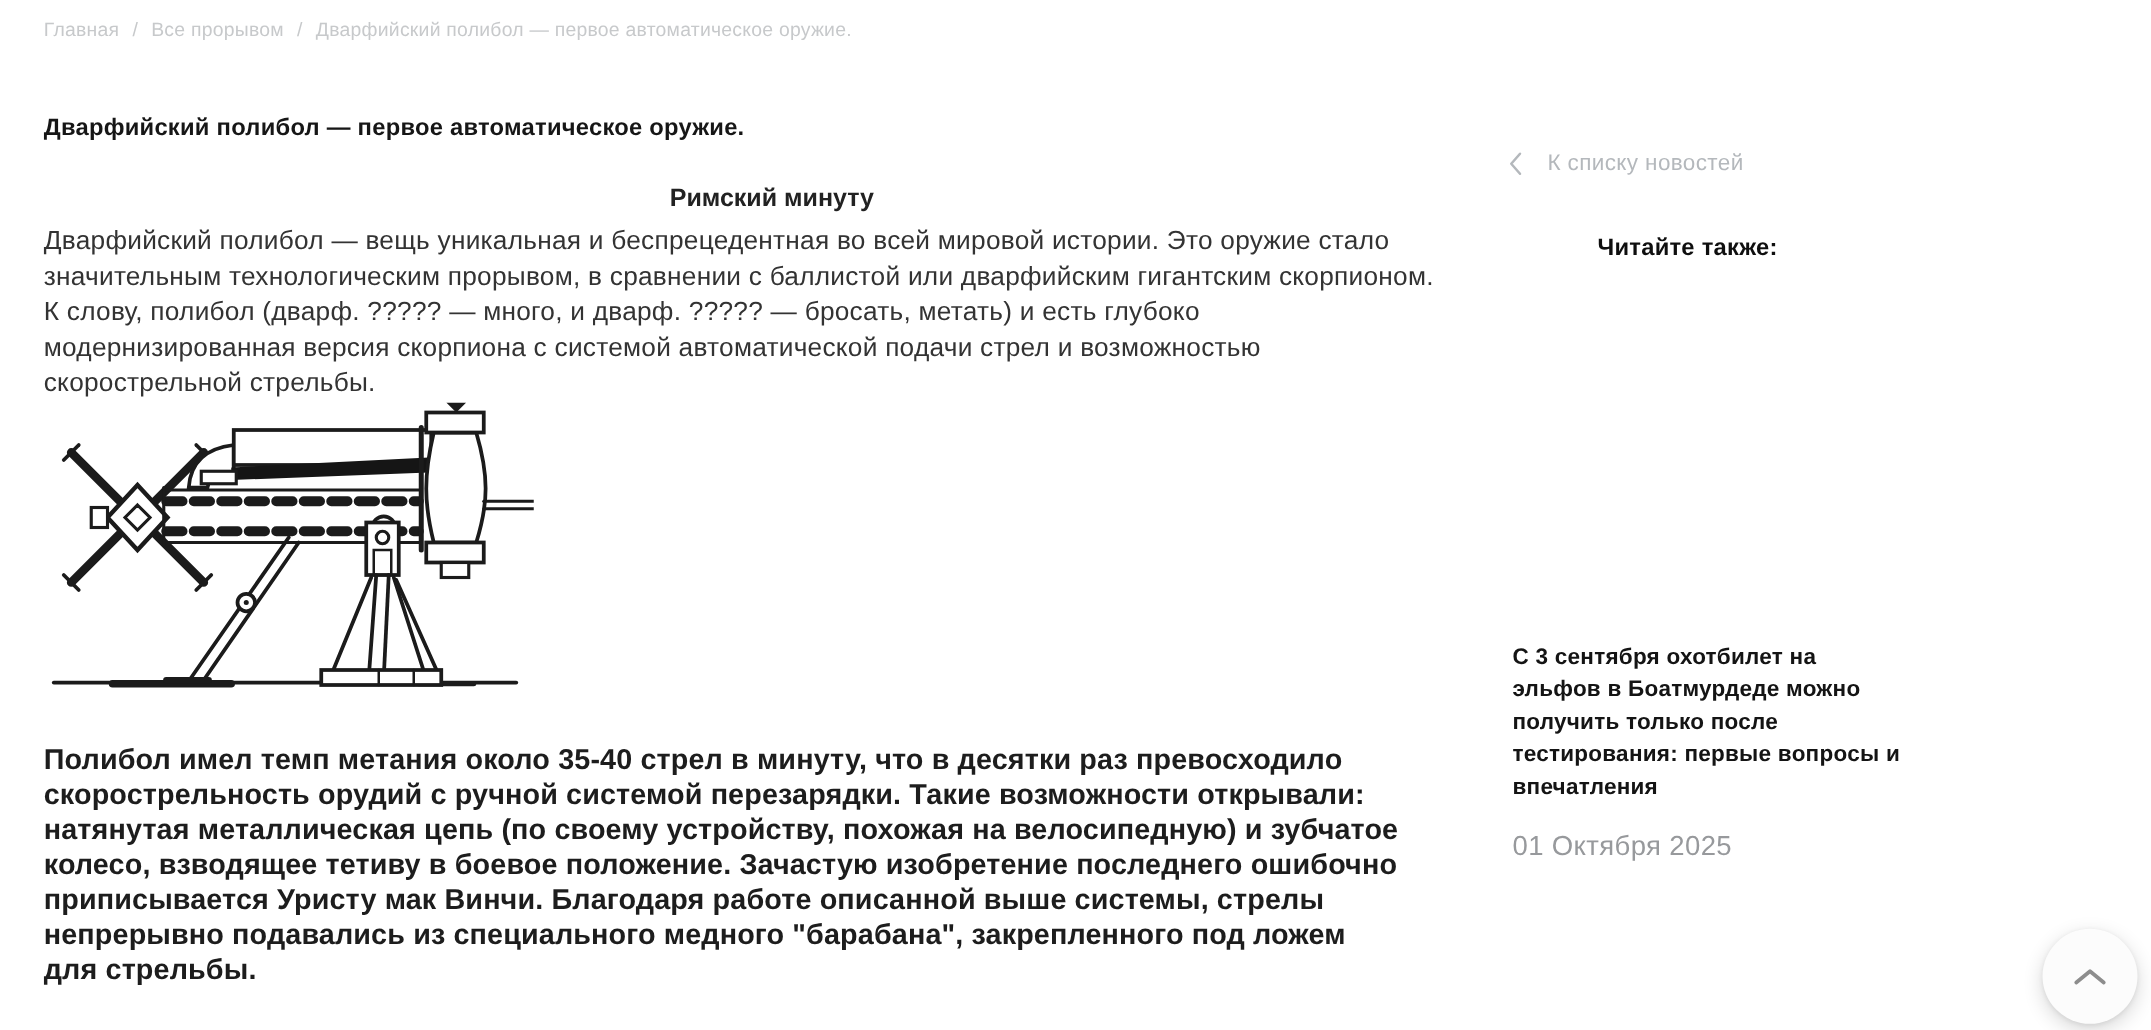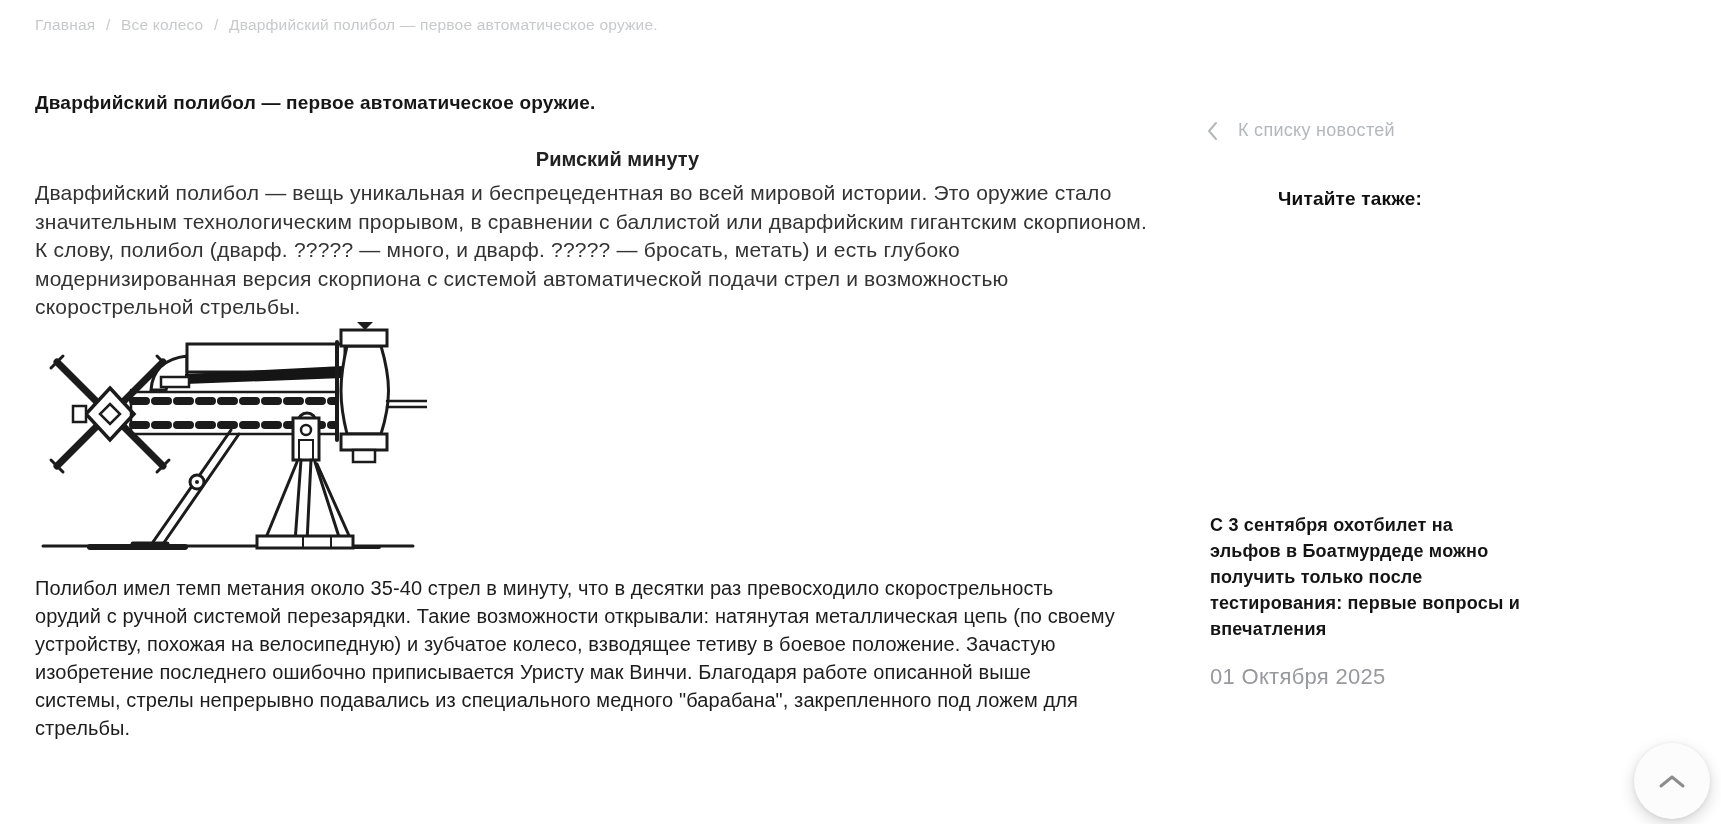--- a/index.html
+++ b/index.html
@@ -26,22 +26,22 @@
   .article-subtitle {
     position:absolute; left:35px; top:148px; width:1165px;
     text-align:center; font-size:20px; font-weight:700; color:#222;
   }
   .para {
     position:absolute; left:35px; color:#333;
     font-size:21px; line-height:28.5px; letter-spacing:.2px;
   }
   .para-1 { top:179px; width:1120px; font-weight:400; }
   .para-2 {
-    top:574px; width:1085px;
-    font-size:20px; line-height:28px; font-weight:400; color:#1d1d1d; letter-spacing:.1px;
+    top:593px; width:1085px;
+    font-size:23px; line-height:28px; font-weight:700; color:#1d1d1d; letter-spacing:.1px;
   }
 
   
   .figure { position:absolute; left:35px; top:322px; width:392px; }
   .figure svg { display:block; }
   .figure figcaption {
     margin-top:8px; text-align:center;
     font-family:"Liberation Serif","DejaVu Serif",serif;
     font-size:17px; font-weight:700; color:#111; letter-spacing:.4px;
   }
@@ -69,21 +69,21 @@
     box-shadow:0 5px 16px rgba(0,0,0,.16), 0 1px 4px rgba(0,0,0,.08);
     display:flex; align-items:center; justify-content:center;
   }
 </style>
 </head>
 <body>
 
 <nav class="breadcrumb">
   <a>Главная</a>
   <span class="sep">/</span>
-  <a>Все колесо</a>
+  <a>Все прорывом</a>
   <span class="sep">/</span>
   <span>Дварфийский полибол — первое автоматическое оружие.</span>
 </nav>
 
 <main>
   <h1 class="page-title">Дварфийский полибол — первое автоматическое оружие.</h1>
   <h2 class="article-subtitle">Римский минуту</h2>
   <p class="para para-1">Дварфийский полибол — вещь уникальная и беспрецедентная во всей мировой истории. Это оружие стало значительным технологическим прорывом, в сравнении с баллистой или дварфийским гигантским скорпионом. К слову, полибол (дварф. ????? — много, и дварф. ????? — бросать, метать) и есть глубоко модернизированная версия скорпиона с системой автоматической подачи стрел и возможностью скорострельной стрельбы.</p>
 
   <figure class="figure">

